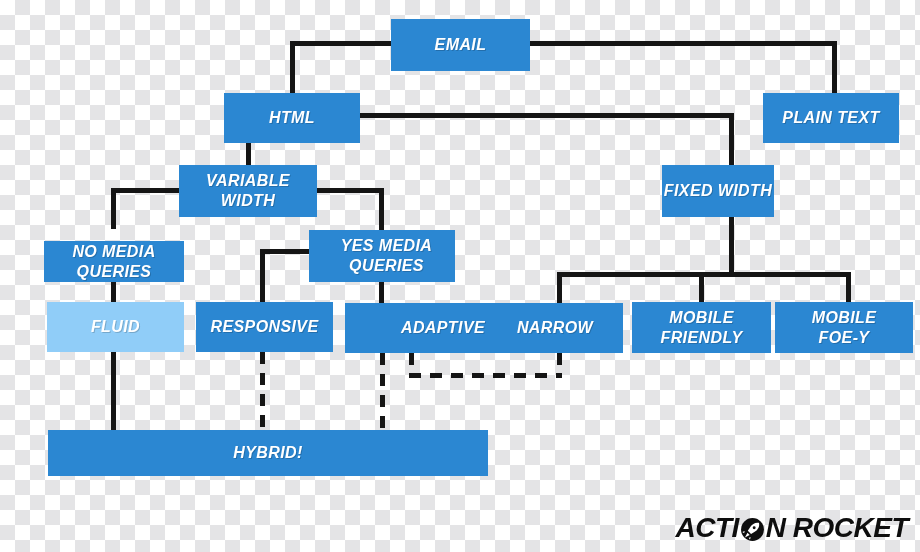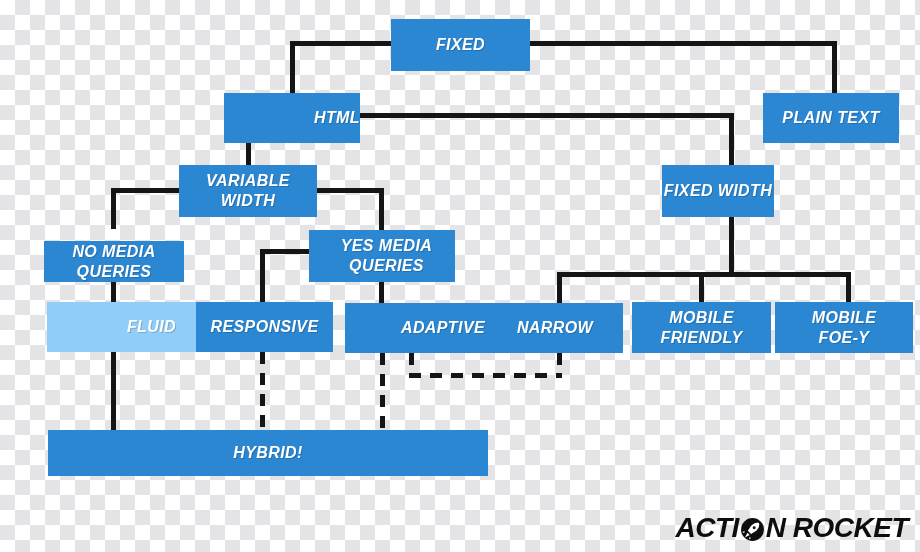--- a/index.html
+++ b/index.html
@@ -22,25 +22,25 @@
   }
   .edge{position:absolute;background:var(--line);}
   .dash-v{position:absolute;background:repeating-linear-gradient(to bottom,var(--line) 0 12px,transparent 12px 21px);}
   .dash-h{position:absolute;background:repeating-linear-gradient(to right,var(--line) 0 12px,transparent 12px 21px);}
   .node{
     position:absolute;background:var(--box-blue);color:var(--text);
     display:flex;flex-direction:column;align-items:center;justify-content:center;
     text-align:center;font-style:italic;font-weight:700;font-size:16px;line-height:20px;
     letter-spacing:.4px;text-shadow:1px 1px 0 rgba(0,0,0,.18);
   }
-  .node.light{background:var(--box-light-blue);padding-left:36px;}
+  .node.light{background:var(--box-light-blue);}
   .node span{display:block;}
   
   .n-email{left:391px;top:19px;width:139px;height:52px;}
-  .n-html{left:224px;top:93px;width:136px;height:50px;align-items:flex-end;}
+  .n-html{left:224px;top:93px;width:136px;height:50px;}
   .n-plain-text{left:763px;top:93px;width:136px;height:50px;}
   .n-variable-width{left:179px;top:165px;width:138px;height:52px;}
   .n-fixed-width{left:662px;top:165px;width:112px;height:52px;}
   .n-no-media-queries{left:44px;top:229px;width:140px;height:41px;margin-top:12px;}
   .n-yes-media-queries{left:309px;top:230px;width:137px;height:52px;padding-left:9px;}
   .n-fluid{left:47px;top:302px;width:137px;height:50px;}
   .n-responsive{left:196px;top:302px;width:137px;height:50px;}
   .n-adaptive{left:345px;top:303px;width:138px;height:50px;padding-left:29px;}
   .n-narrow{left:487px;top:303px;width:136px;height:50px;}
   .n-mobile-friendly{left:632px;top:302px;width:139px;height:51px;}
@@ -81,21 +81,21 @@
   <div class="edge" style="left:699px;top:272px;width:5px;height:30px;"></div>
   <div class="edge" style="left:846px;top:272px;width:5px;height:30px;"></div>
 
   <div class="dash-v" style="left:260px;top:352px;width:5px;height:78px;"></div>
   <div class="dash-v" style="left:380px;top:353px;width:5px;height:77px;"></div>
   <div class="dash-v" style="left:409px;top:353px;width:5px;height:22px;"></div>
   <div class="dash-h" style="left:409px;top:373px;width:153px;height:5px;"></div>
   <div class="dash-v" style="left:557px;top:353px;width:5px;height:24px;"></div>
 
   <div class="node n-email">
-    <span>FIXED</span>
+    <span>EMAIL</span>
   </div>
   <div class="node n-html">
     <span>HTML</span>
   </div>
   <div class="node n-plain-text">
     <span>PLAIN TEXT</span>
   </div>
   <div class="node n-variable-width">
     <span>VARIABLE</span>
     <span>WIDTH</span>

